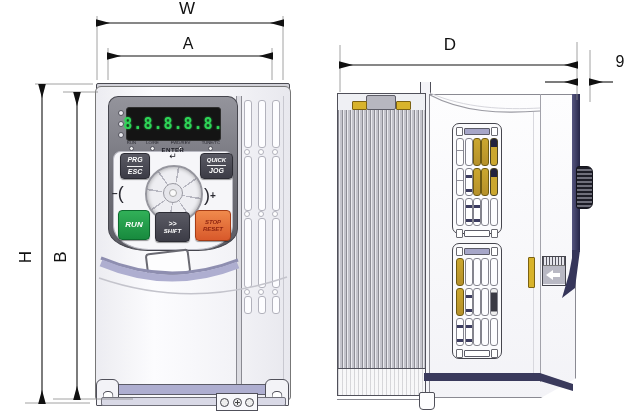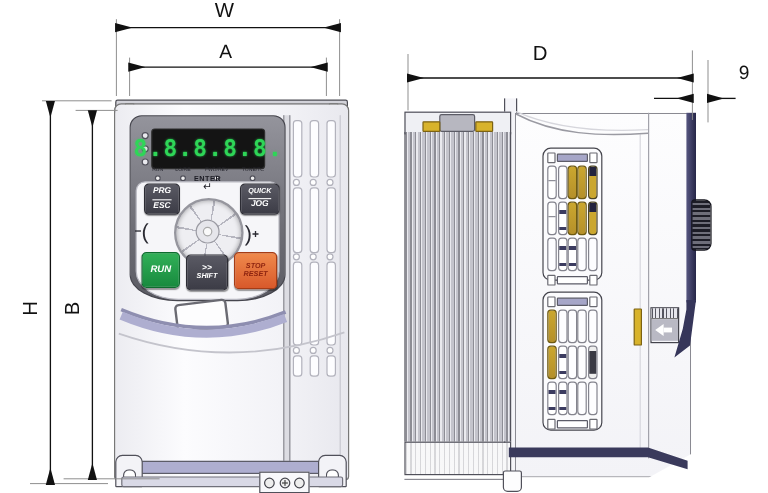--- a/index.html
+++ b/index.html
@@ -14,21 +14,21 @@
         background:linear-gradient(90deg,#ececf1,#fcfcfe 30%,#f3f3f7 70%,#e8e8ee);
         border:1px solid #777;border-radius:6px 6px 3px 3px;}
   .top-strip{position:absolute;left:96px;top:83px;width:192px;height:10px;background:#d2d2d9;
              border:1px solid #4a4a52;border-radius:2px;}
   .strip-hole{position:absolute;top:2px;width:6px;height:4px;background:#fff;border:1px solid #777;border-radius:1px;}
   .keypad{position:absolute;left:108px;top:96px;width:128px;height:153px;
           background:linear-gradient(180deg,#94949c,#6e6e76 60%,#5c5c64);
           border:1px solid #46464e;border-radius:10px 10px 40px 40px / 10px 10px 22px 22px;}
   .display{position:absolute;left:126px;top:107px;width:93px;height:32px;background:#141414;
            border:1px solid #2e2e2e;border-radius:3px;display:flex;align-items:center;justify-content:center;}
-  .display span{font-family:"DejaVu Sans Mono",monospace;font-weight:bold;font-size:19px;color:#2ed657;
+  .display span{font-family:"DejaVu Sans Mono",monospace;font-weight:bold;font-size:15px;color:#2ed657;
                 letter-spacing:1px;text-shadow:0 0 2px rgba(46,214,87,.8);}
   .led{position:absolute;left:118px;width:4px;height:4px;border:1px solid #50505a;border-radius:50%;background:#e9e9ee;}
   .ind-row{position:absolute;left:122px;top:139px;width:104px;display:flex;justify-content:space-around;}
   .ind{display:flex;flex-direction:column;align-items:center;gap:1px;}
   .ind .t{font-size:5px;color:#26262e;white-space:nowrap;transform:scale(.85);}
   .ind .dot{width:3px;height:3px;border:1px solid #50505a;border-radius:50%;background:#eee;}
   .kp-panel{position:absolute;left:113px;top:151px;width:118px;height:97px;background:#f6f6f9;
             border:1px solid #b9b9c2;border-radius:8px 8px 36px 36px / 8px 8px 24px 24px;}
   .btn{position:absolute;display:flex;flex-direction:column;align-items:center;justify-content:center;
        border-radius:4px;color:#fff;font-style:italic;font-weight:bold;line-height:1.15;

